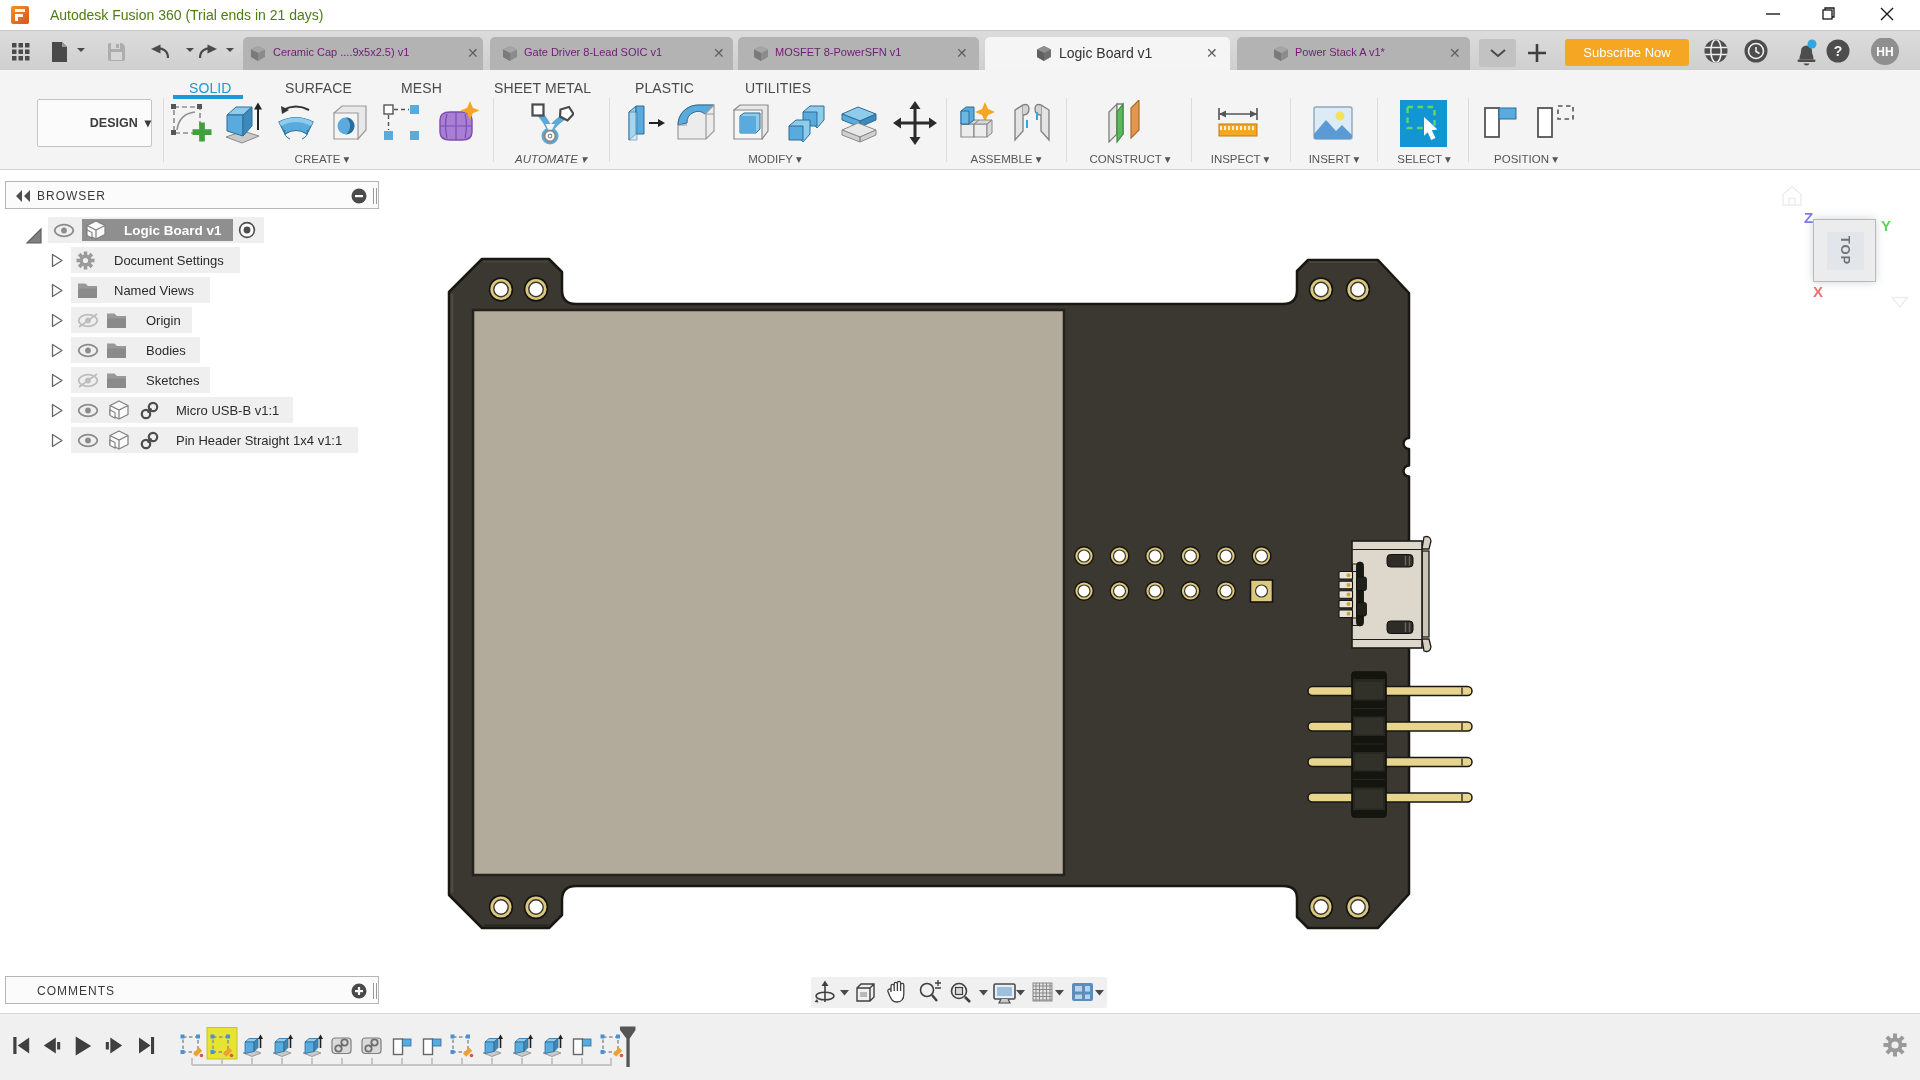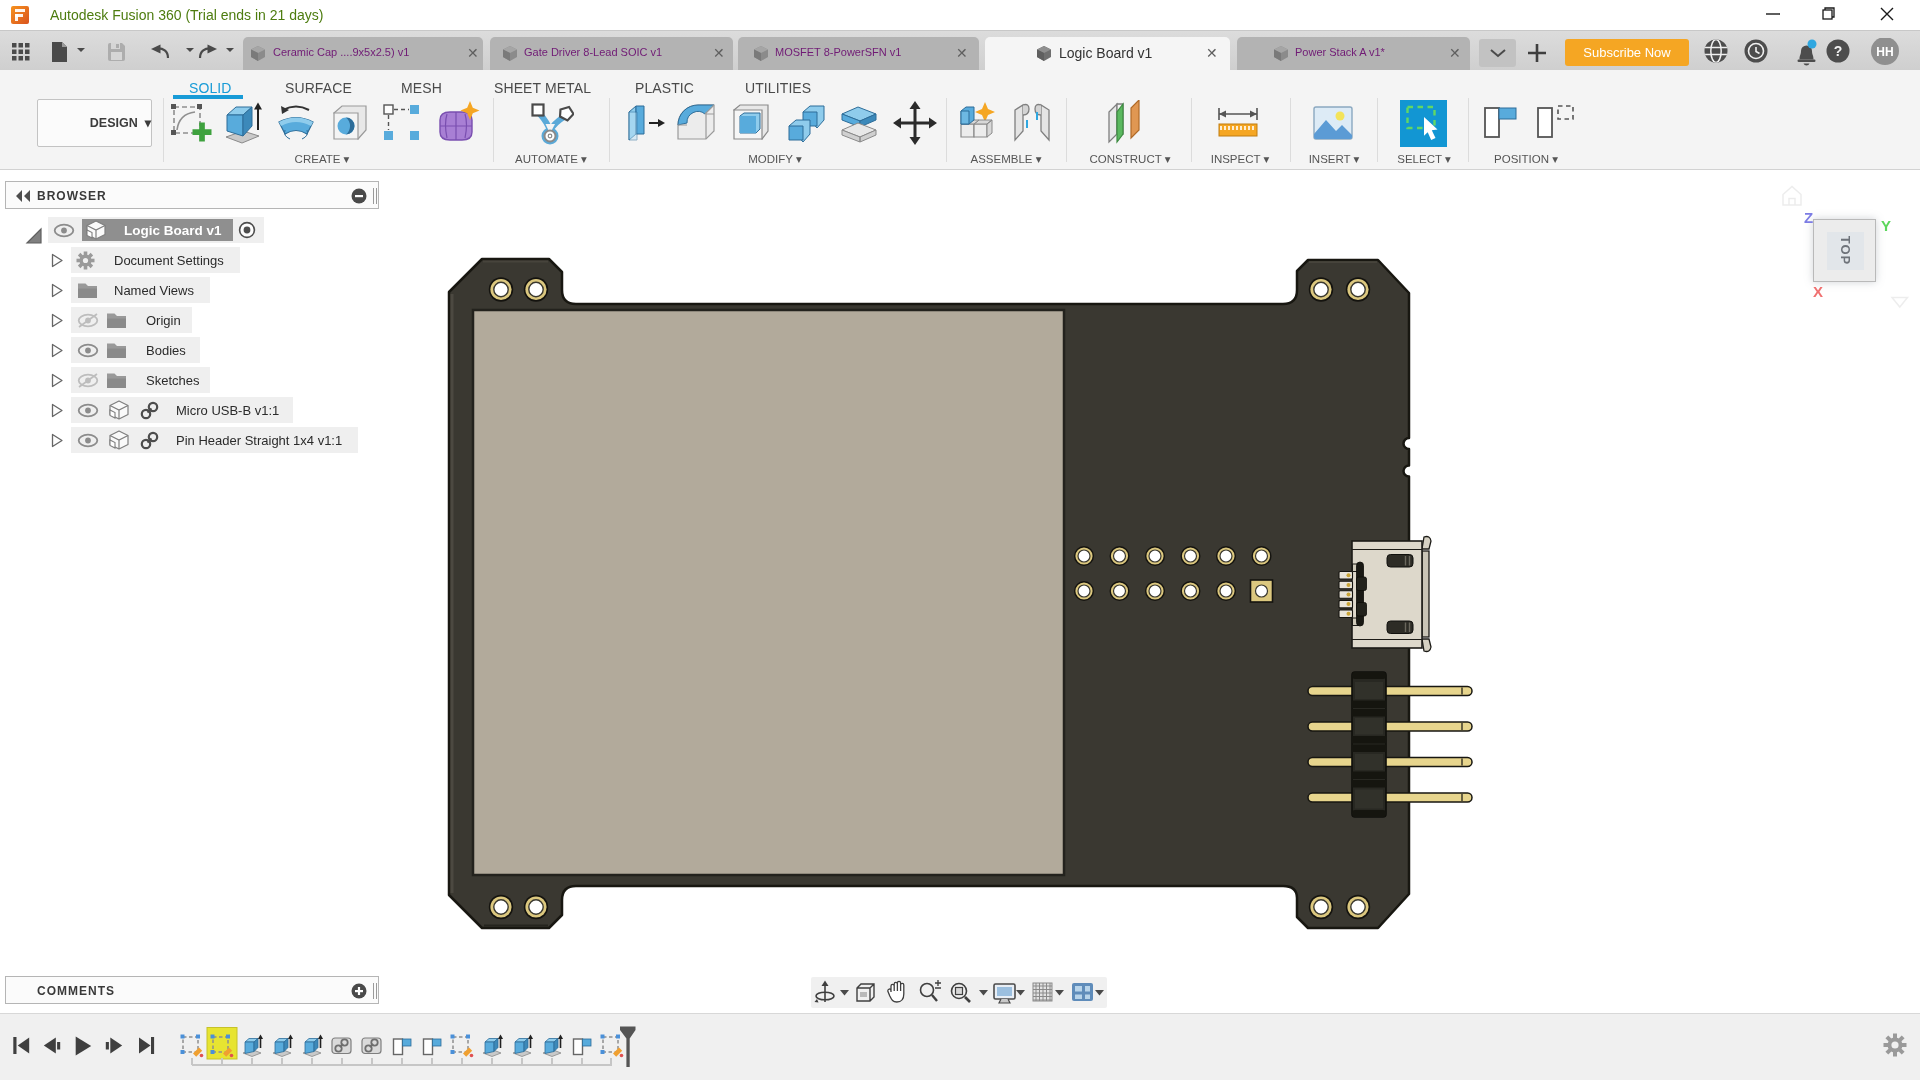--- a/index.html
+++ b/index.html
@@ -20,21 +20,21 @@
 #ribbon { left:0; top:70px; width:1920px; height:100px; background:#f4f4f4; border-bottom:1px solid #d2d2d2; }
 .rtab { top:10px; height:18px; font-size:14px; color:#4a4a4a; letter-spacing:0.1px; }
 .rtab.sel { color:#189bd7; }
 .glabel { top:82px; height:14px; font-size:11.5px; color:#555; white-space:nowrap; text-align:center; }
 .gsep { top:28px; width:1px; height:64px; background:#dcdcdc; }
 .icon46 { top:30px; width:46px; height:46px; }
 #designbtn { left:37px; top:29px; width:115px; height:48px; border:1px solid #c3c3c3; border-radius:2px; background:#fbfbfb; text-align:right; line-height:46px; font-size:12.5px; font-weight:bold; color:#3c3c3c; }
 
 #boardsvg { left:0; top:0; }
 
-.panelhead { background:#fbfbfb; border:1px solid #b5b5b5;font-weight:bold; }
+.panelhead { background:#fbfbfb; border:1px solid #b5b5b5; }
 .ptitle { font-size:12px; color:#3a3a3a; letter-spacing:1px; }
 
 #vcube { left:1813px; top:219px; width:63px; height:63px; background:#ececec; border:1px solid #b9b9b9; box-shadow:0 0 8px rgba(120,130,140,.35); }
 #vcubein { left:13px; top:12px; width:37px; height:38px; background:#e2e6ea; }
 #vtop { left:0; top:0; width:63px; height:61px; text-align:center; line-height:61px; font-size:13px; font-weight:bold; color:#6e737a; letter-spacing:1px; transform:rotate(90deg); }
 .axlbl { font-size:15px; font-weight:bold; }
 
 #bstrip { left:0; top:1013px; width:1920px; height:67px; background:#f0f0f0; border-top:1px solid #d8d8d8; }
 #navbar { left:811px; top:977px; width:296px; height:31px; background:#f0f0f0; border-radius:2px; }
 </style>
@@ -337,21 +337,21 @@
     <svg class="abs icon46" style="left:1480px;" viewBox="0 0 46 46">
       <rect x="5" y="8" width="14" height="29" fill="#fff" stroke="#555" stroke-width="1.8"></rect>
       <rect x="19" y="8" width="17" height="11" fill="#58abdc" stroke="#2d6d99" stroke-width="1"></rect>
     </svg>
     <svg class="abs icon46" style="left:1534px;" viewBox="0 0 46 46">
       <rect x="4" y="8" width="14" height="29" fill="#fff" stroke="#555" stroke-width="1.8"></rect>
       <rect x="24" y="6" width="15" height="13" fill="none" stroke="#555" stroke-width="1.6" stroke-dasharray="4.5 3.5"></rect>
     </svg>
 
     <div class="abs glabel" style="left:272px;width:100px;">CREATE ▾</div>
-    <div class="abs glabel" style="left:501px;width:100px;">AUTOMATE ▾</div>
+    <div class="abs glabel" style="left:501px;width:100px;font-style:italic;">AUTOMATE ▾</div>
     <div class="abs glabel" style="left:725px;width:100px;">MODIFY ▾</div>
     <div class="abs glabel" style="left:956px;width:100px;">ASSEMBLE ▾</div>
     <div class="abs glabel" style="left:1080px;width:100px;">CONSTRUCT ▾</div>
     <div class="abs glabel" style="left:1190px;width:100px;">INSPECT ▾</div>
     <div class="abs glabel" style="left:1284px;width:100px;">INSERT ▾</div>
     <div class="abs glabel" style="left:1374px;width:100px;">SELECT ▾</div>
     <div class="abs glabel" style="left:1476px;width:100px;">POSITION ▾</div>
   </div>
   <div class="abs" id="canvasarea" style="left:0;top:170px;width:1920px;height:843px;background:#fff;"></div>
   <svg class="abs" id="boardsvg" width="1920" height="1080" viewBox="0 0 1920 1080">

